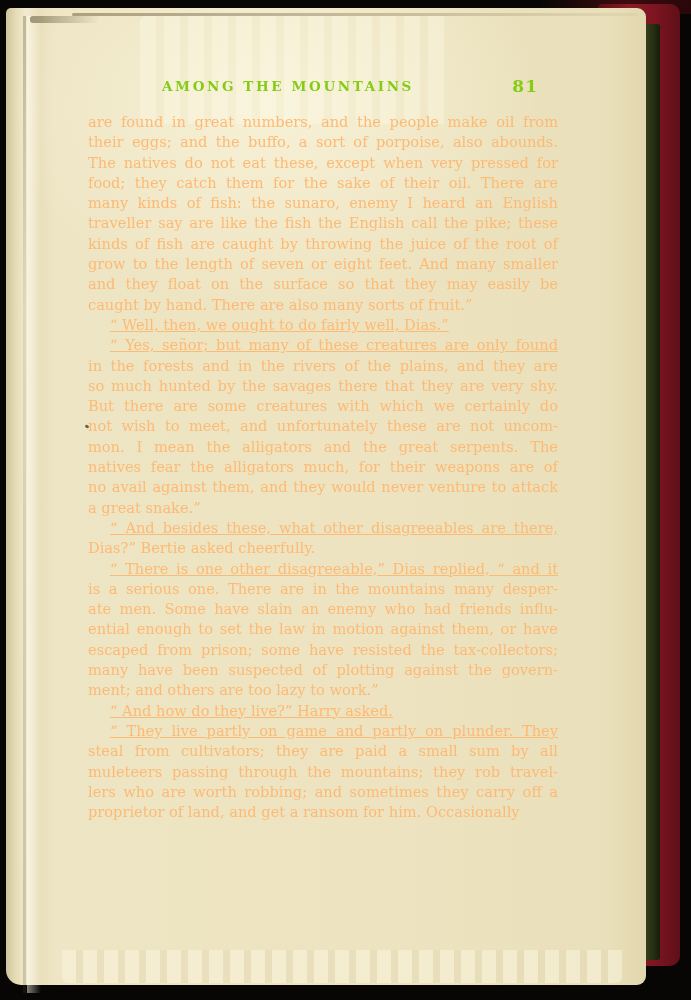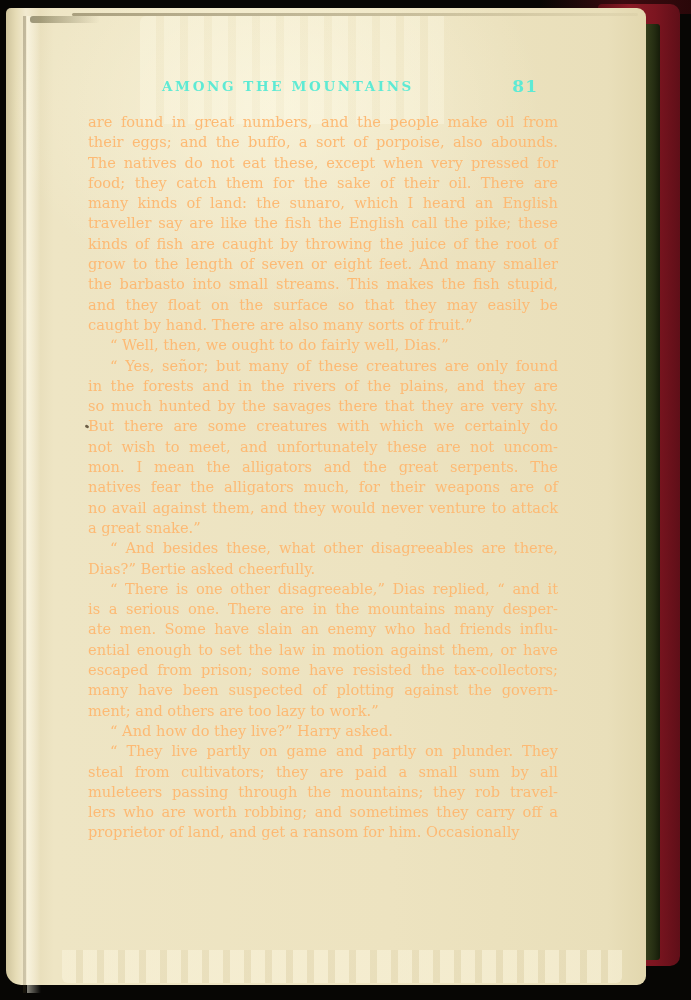--- a/index.html
+++ b/index.html
@@ -60,38 +60,38 @@
     background:#6b5d45;border-radius:50%;transform:rotate(25deg);
   }
   .top-smudge{
     position:absolute;left:24px;top:8px;width:70px;height:7px;
     background:linear-gradient(90deg,rgba(70,64,30,0.5),rgba(70,64,30,0));
     border-radius:3px;
   }
   
   .header-row{
     position:absolute;left:88px;top:78px;width:470px;height:20px;
-    color:#5eead4;
+    color:#84cc16;
   }
   .header-title{
     position:absolute;left:0;right:70px;text-align:center;
     font-size:13.5px;font-weight:600;letter-spacing:2.6px;white-space:nowrap;
   }
   .page-number{
     position:absolute;right:20px;top:-2px;font-size:17px;font-weight:600;letter-spacing:1px;
   }
   .page-text{
     position:absolute;left:88px;top:112px;width:470px;
     color:#fdba74;font-size:14.6px;line-height:20.3px;
   }
   .line{
     text-align:justify;text-align-last:justify;height:20.3px;white-space:normal;overflow:visible;
   }
   .line.last{text-align-last:left;}
-  .line.indent{padding-left:22px;}
+  .line.indent{padding-left:22px;text-decoration:underline;}
 </style>
 </head>
 <body>
 
 <div class="cover-red-top-tint"></div>
 <div class="cover-red"></div>
 <div class="edge-green"></div>
 
 <div class="paper">
   <div class="gutter-highlight"></div>
@@ -107,25 +107,24 @@
   <div class="header-title">AMONG THE MOUNTAINS</div>
   <div class="page-number">81</div>
 </div>
 
 <div class="page-text">
     <div>
       <div class="line">are found in great numbers, and the people make oil from</div>
       <div class="line">their eggs; and the buffo, a sort of porpoise, also abounds.</div>
       <div class="line">The natives do not eat these, except when very pressed for</div>
       <div class="line">food; they catch them for the sake of their oil.  There are</div>
-      <div class="line">many kinds of land: the sunaro, which I heard an English</div>
+      <div class="line">many kinds of fish: the sunaro, enemy I heard an English</div>
       <div class="line">traveller say are like the fish the English call the pike; these</div>
       <div class="line">kinds of fish are caught by throwing the juice of the root of</div>
       <div class="line">grow to the length of seven or eight feet.  And many smaller</div>
-      <div class="line">the barbasto into small streams.  This makes the fish stupid,</div>
       <div class="line">and they float on the surface so that they may easily be</div>
       <div class="line last">caught by hand.  There are also many sorts of fruit.”</div>
     </div>
     <div>
       <div class="line indent last">“ Well, then, we ought to do fairly well, Dias.”</div>
     </div>
     <div>
       <div class="line indent">“ Yes, señor; but many of these creatures are only found</div>
       <div class="line">in the forests and in the rivers of the plains, and they are</div>
       <div class="line">so much hunted by the savages there that they are very shy.</div>

